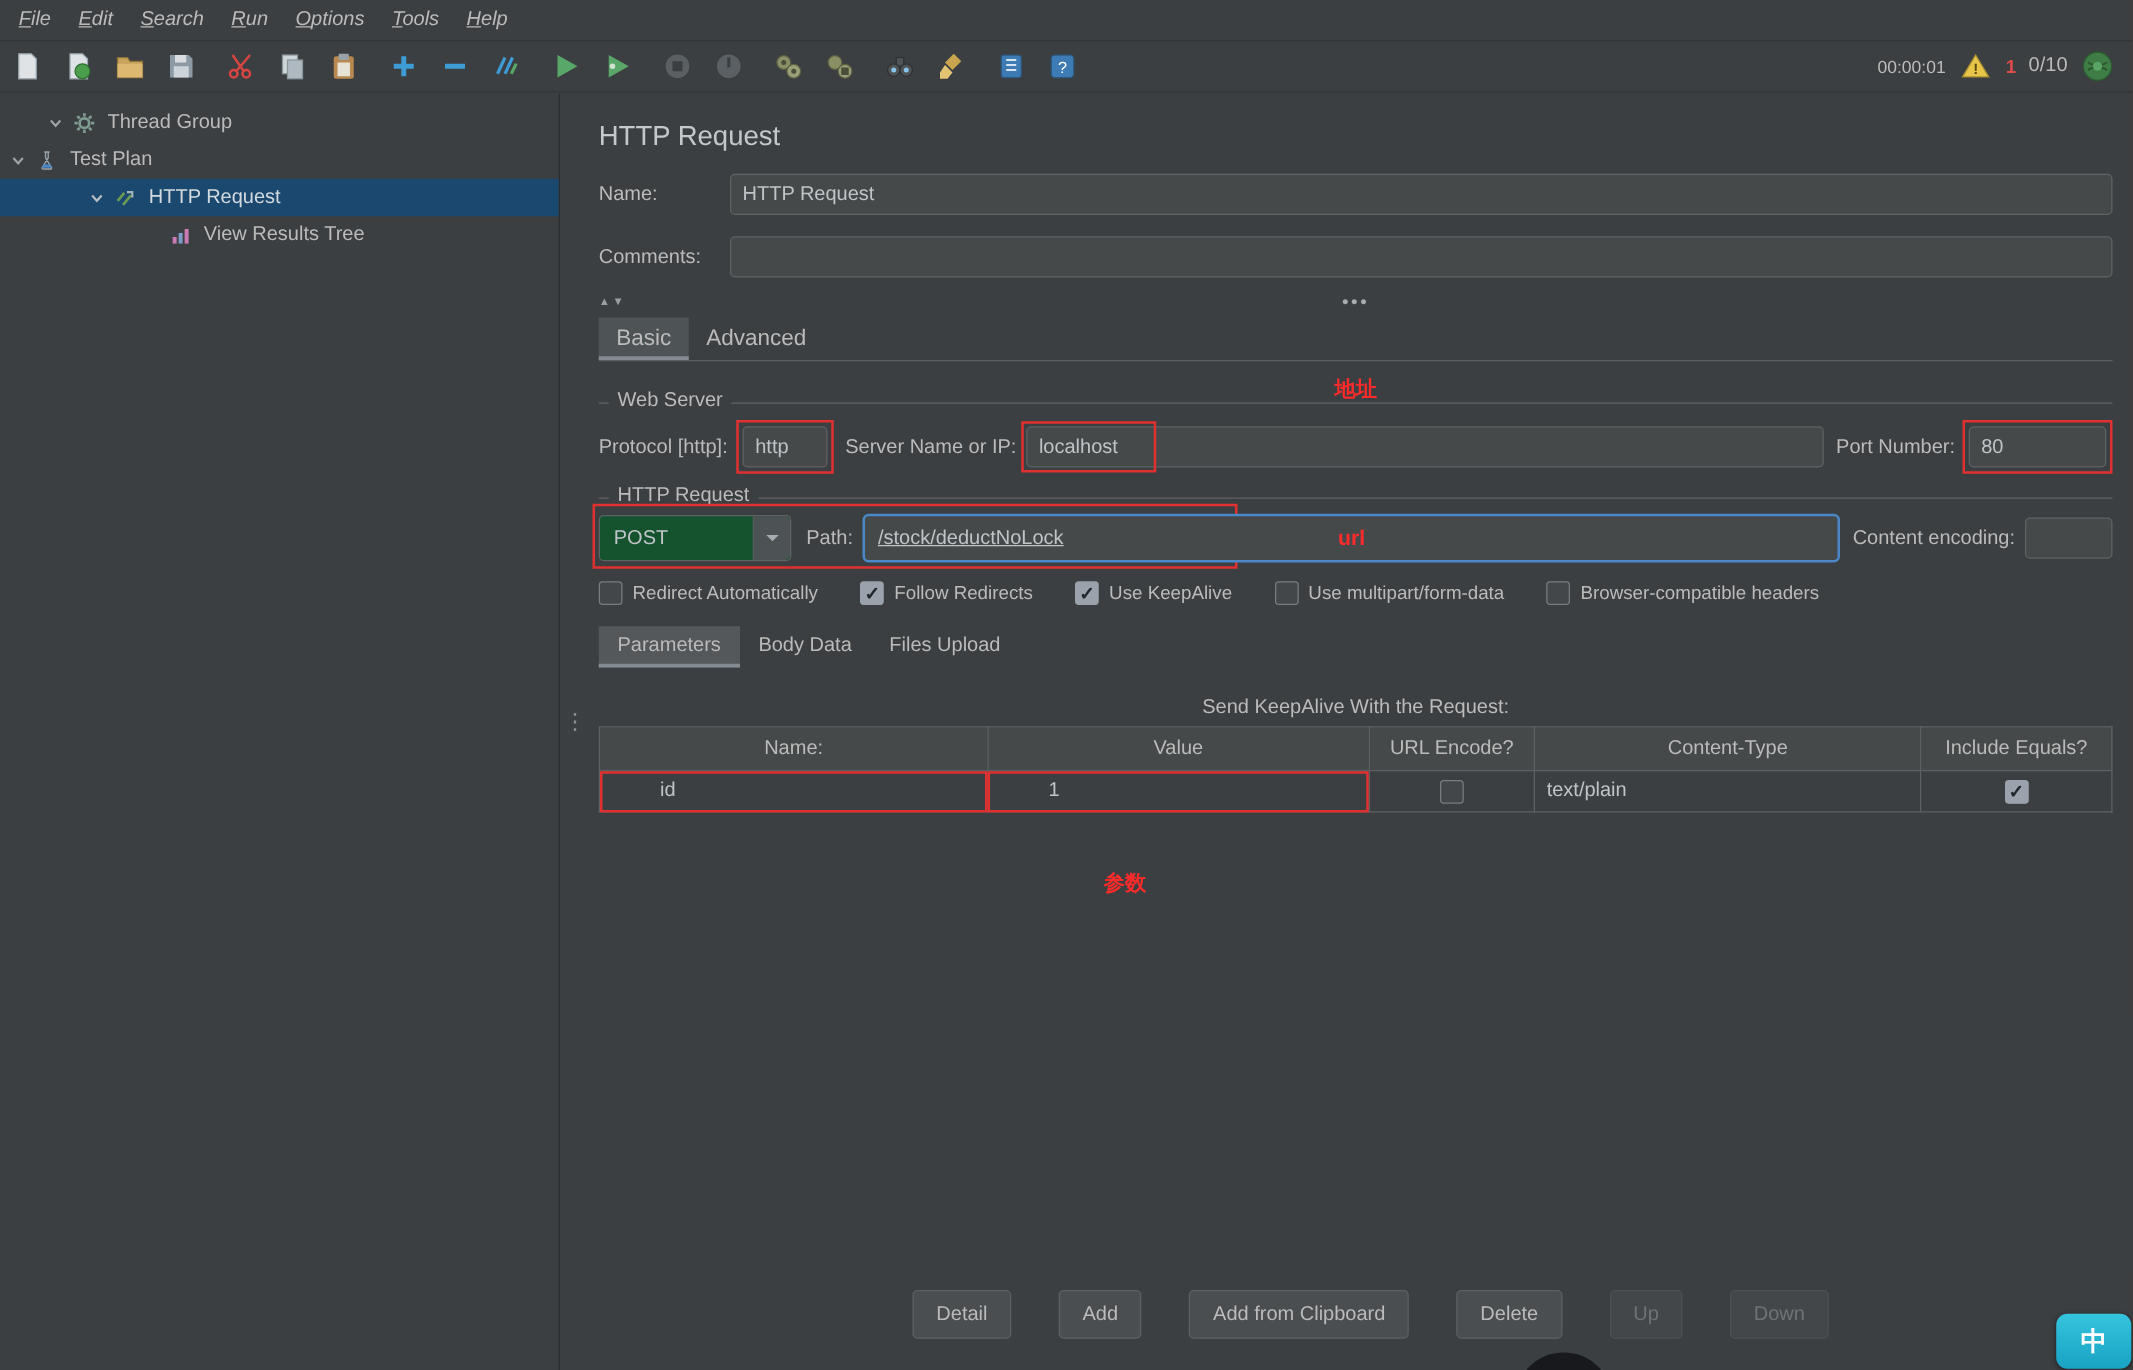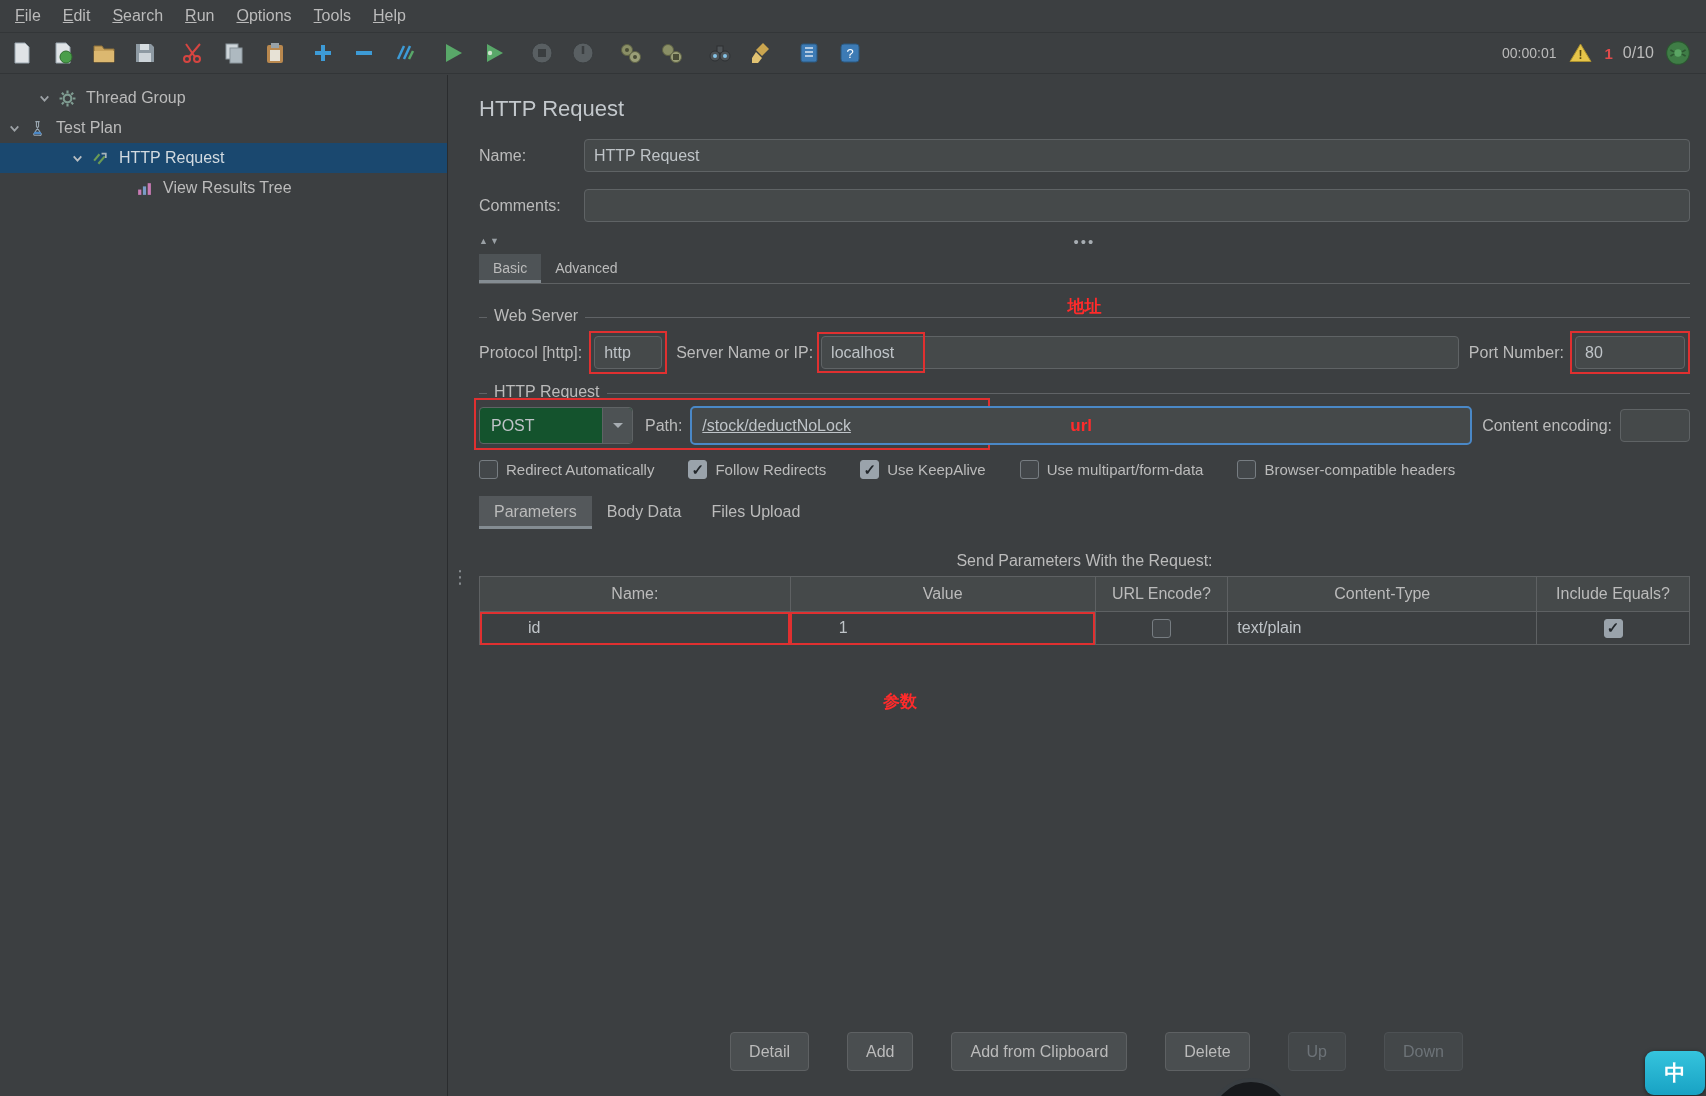--- a/index.html
+++ b/index.html
@@ -6,21 +6,21 @@
   html,body { width:1706px; height:1096px; }
   body {
     position:relative; overflow:hidden;
     background:#3c3f41; color:#bbbbbb;
     font-family:"Liberation Sans", sans-serif;
   }
 
   
   .menubar { height:33px; display:flex; align-items:center; padding-left:4px;
              border-bottom:1px solid #333638; }
-  .menu-item { display:block; padding:6px 11px; font-size:16px; color:#bbbbbb; cursor:default; }
+  .menu-item { display:block; padding:6px 11px; font-size:16px; color:#bbbbbb; cursor:default;font-style:italic; }
   .menu-item::first-letter { text-decoration:underline; }
 
   
   .toolbar { height:41px; display:flex; align-items:center; padding:0 8px;
              border-bottom:1px solid #323537; }
   .tb-group { display:flex; align-items:center; gap:13px; margin-right:20px; }
   .tb-icon { width:28px; height:28px; display:flex; align-items:center; justify-content:center; }
   .tb-icon svg { display:block; }
   .tb-right { margin-left:auto; display:flex; align-items:center; gap:10px; padding-right:6px; }
   .tb-time { font-size:14px; color:#bbbbbb; }
@@ -45,21 +45,21 @@
   .field { background:#45494a; border:1px solid #5f6365; border-radius:4px;
            height:33px; display:flex; align-items:center; padding:0 9px;
            font-size:16px; color:#bfc4c8; }
   .grow { flex:1; }
 
   .splitbar { margin-top:14px; height:14px; position:relative; color:#9aa0a5; }
   .split-arrows { position:absolute; left:0; top:0; font-size:9px; letter-spacing:2px; }
   .split-dots { position:absolute; left:50%; transform:translateX(-50%); top:-3px; font-size:15px; letter-spacing:2px; color:#a7adb2; }
 
   .tabs-row { margin-top:4px; display:flex; border-bottom:1px solid #5e6163; }
-  .tab { padding:6px 14px 7px; font-size:14px; cursor:default;text-align:center; }
+  .tab { padding:6px 14px 7px; font-size:18px; cursor:default;text-align:center; }
   .tab.selected { background:#4e5356; border-bottom:3px solid #848c92; padding-bottom:4px; }
 
   .group { position:relative; border-top:1px solid #606366; }
   .group-legend { position:absolute; top:-11px; left:8px; background:#3c3f41; padding:0 7px; font-size:16px; color:#bbbbbb; }
   .red-anno { color:#ff2b2b; font-weight:bold; font-size:17px; }
   .anno-address { position:absolute; top:-23px; left:50%; transform:translateX(-50%); }
 
   .ws-row { display:flex; align-items:center; margin-top:13px; }
   .inline-label { font-size:16px; white-space:nowrap; }
   .red-wrap { border:2px solid #e03030; padding:3px; display:flex; }
@@ -434,21 +434,21 @@
       </span>
     </div>
   </div>
 
   <div class="ptabs-row">
     <span class="ptab selected">Parameters</span>
     <span class="ptab">Body Data</span>
     <span class="ptab">Files Upload</span>
   </div>
 
-  <div class="caption">Send Parameters With the Request:</div>
+  <div class="caption">Send KeepAlive With the Request:</div>
 
   <table class="params">
     <colgroup>
       <col style="width:309px">
         <col style="width:303px">
         <col style="width:132px">
         <col style="width:307px">
         <col style="width:152px">
     </colgroup>
     <thead>

